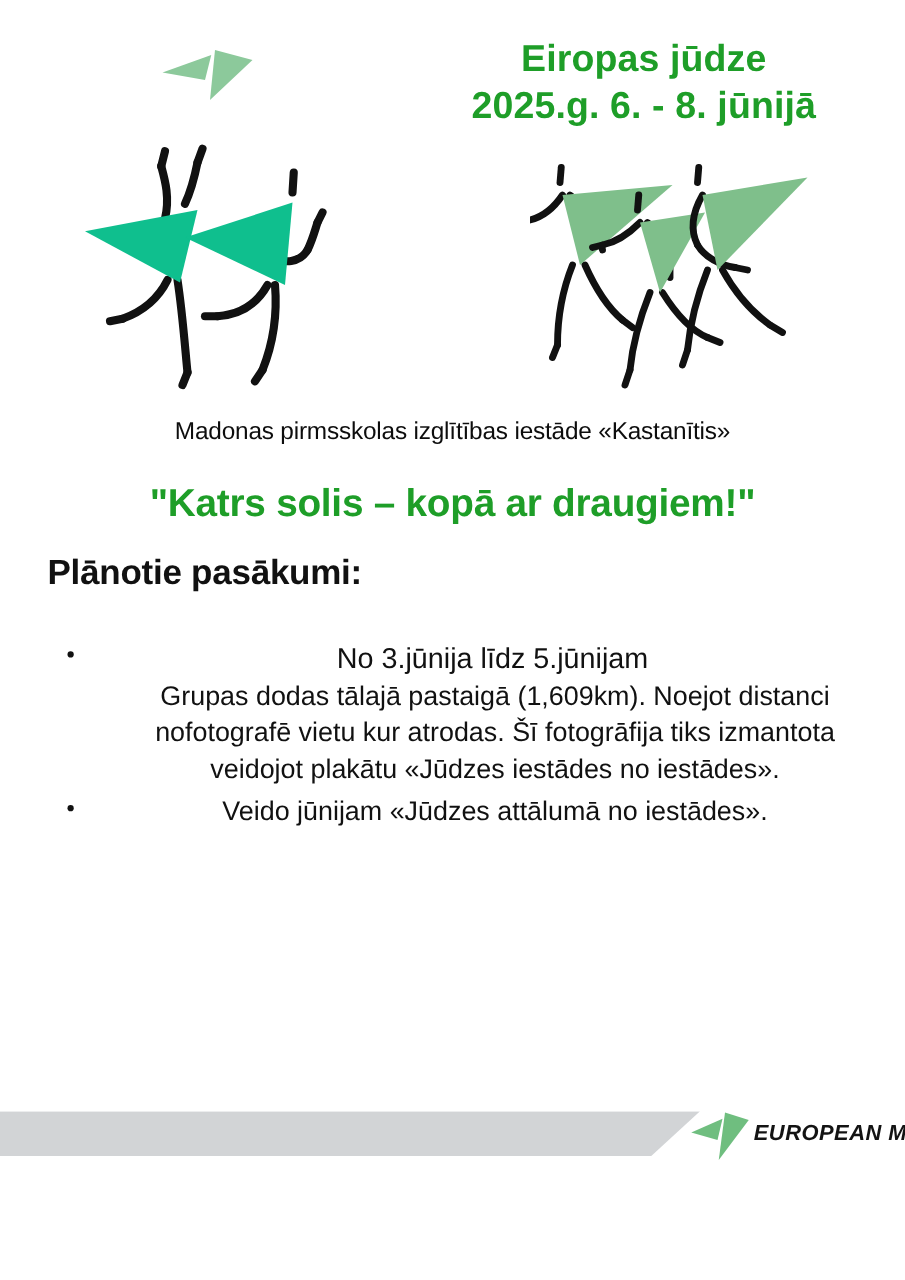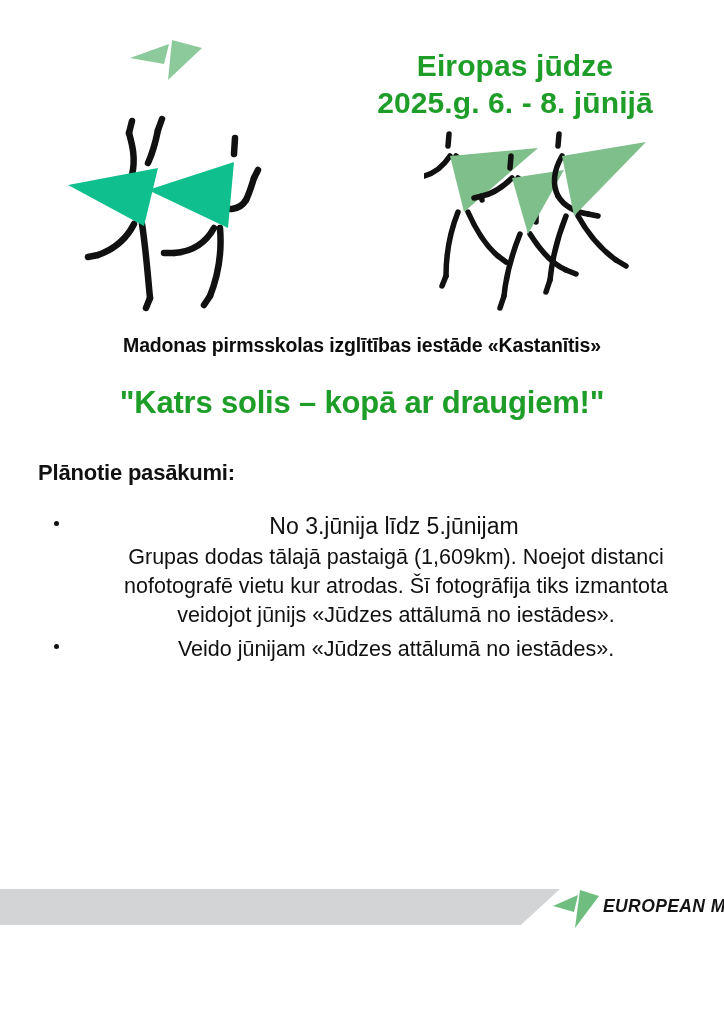--- a/index.html
+++ b/index.html
@@ -12,59 +12,59 @@
     overflow:hidden;
     position:relative;
   }
   .poster{position:relative;width:724px;height:1024px;}
 
   
   .top-mark{position:absolute;left:128px;top:28px;width:80px;height:62px;}
 
   
   .headline{
-    position:absolute;left:320px;top:48px;width:390px;
+    position:absolute;left:320px;top:30px;width:390px;
     text-align:center;
     color:#1E9E28;
     font-weight:bold;
     font-size:30px;
     line-height:1.22;
     letter-spacing:.1px;
   }
   .headline .l2{display:block;white-space:nowrap;}
 
   
   .illo-left{position:absolute;left:62px;top:100px;width:240px;height:215px;}
   .illo-right{position:absolute;left:424px;top:120px;width:250px;height:200px;}
 
   
   .institution{
     position:absolute;left:0;top:334px;width:724px;
     text-align:center;
-    font-weight:bold;
+    font-weight:normal;
     font-size:19.5px;
     color:#0d0d0d;
     letter-spacing:-.15px;
   }
 
   
   .motto{
     position:absolute;left:0;top:385px;width:724px;
     text-align:center;
     font-weight:bold;
     font-size:31px;
     color:#1E9E28;
     letter-spacing:-.2px;
   }
 
   
   .section-title{
-    position:absolute;left:38px;top:460px;
+    position:absolute;left:38px;top:442px;
     font-weight:bold;
-    font-size:22px;
+    font-size:28px;
     color:#111;
     letter-spacing:-.2px;
   }
 
   
   .list{position:absolute;left:38px;top:512px;width:660px;}
   .item{position:relative;margin:0 0 6px 0;text-align:center;}
   .bullet{
     position:absolute;left:16px;top:9px;
     width:5px;height:5px;border-radius:50%;
@@ -199,21 +199,21 @@
 
   <div class="motto">"Katrs solis – kopā ar draugiem!"</div>
 
   <div class="section-title">Plānotie pasākumi:</div>
 
   <div class="list">
 
     <div class="item">
       <span class="bullet"></span>
       <div class="item-title">No 3.jūnija līdz 5.jūnijam</div>
-      <div class="item-desc">Grupas dodas tālajā pastaigā (1,609km). Noejot distanci  nofotografē vietu kur atrodas. Šī fotogrāfija tiks izmantota veidojot jūnijs «Jūdzes attālumā no iestādes».</div>
+      <div class="item-desc">Grupas dodas tālajā pastaigā (1,609km). Noejot distanci  nofotografē vietu kur atrodas. Šī fotogrāfija tiks izmantota veidojot plakātu «Jūdzes iestādes no iestādes».</div>
     </div>
 
     <div class="item">
       <span class="bullet"></span>
       <div class="item-desc">Veido jūnijam «Jūdzes attālumā no iestādes».</div>
     </div>
 
   </div>
 
   <div class="band"></div>

